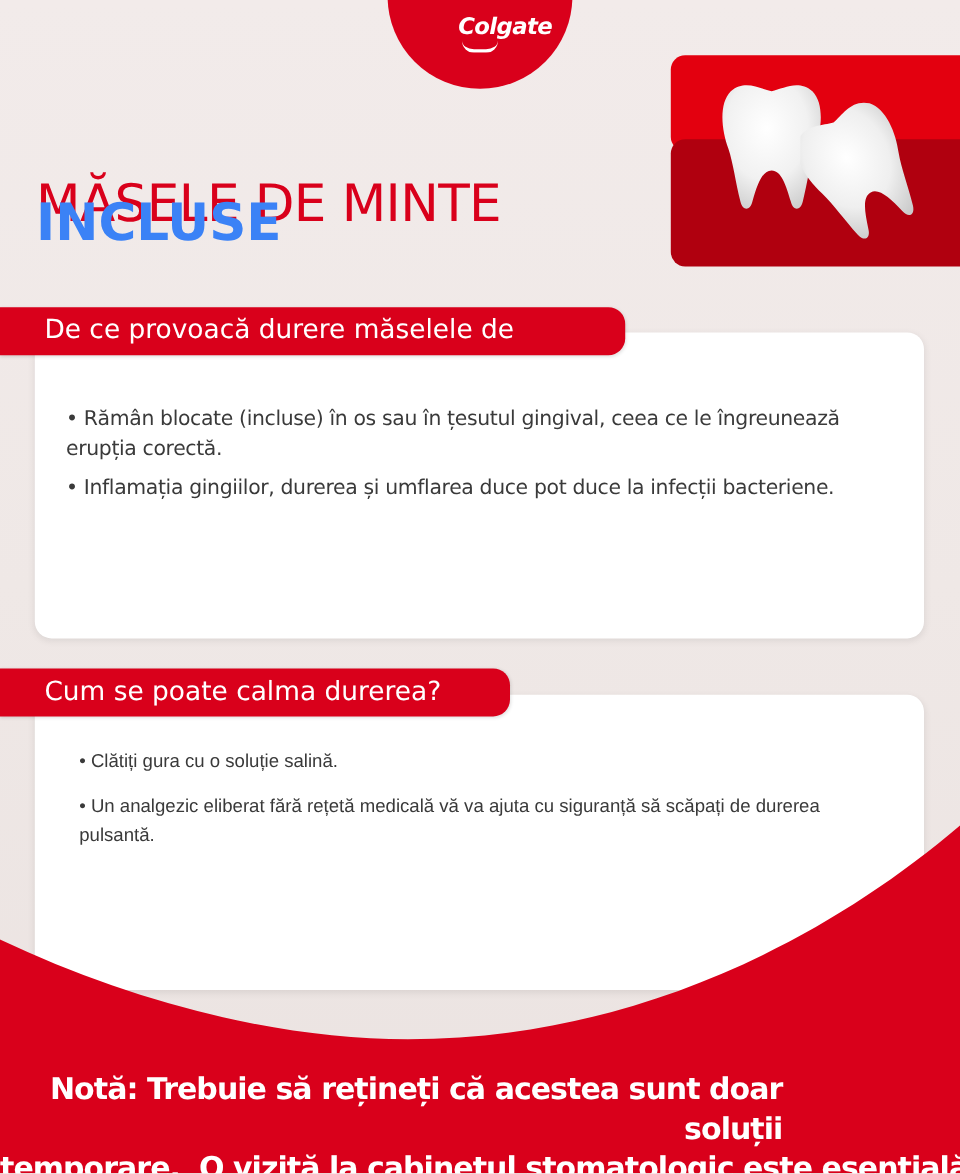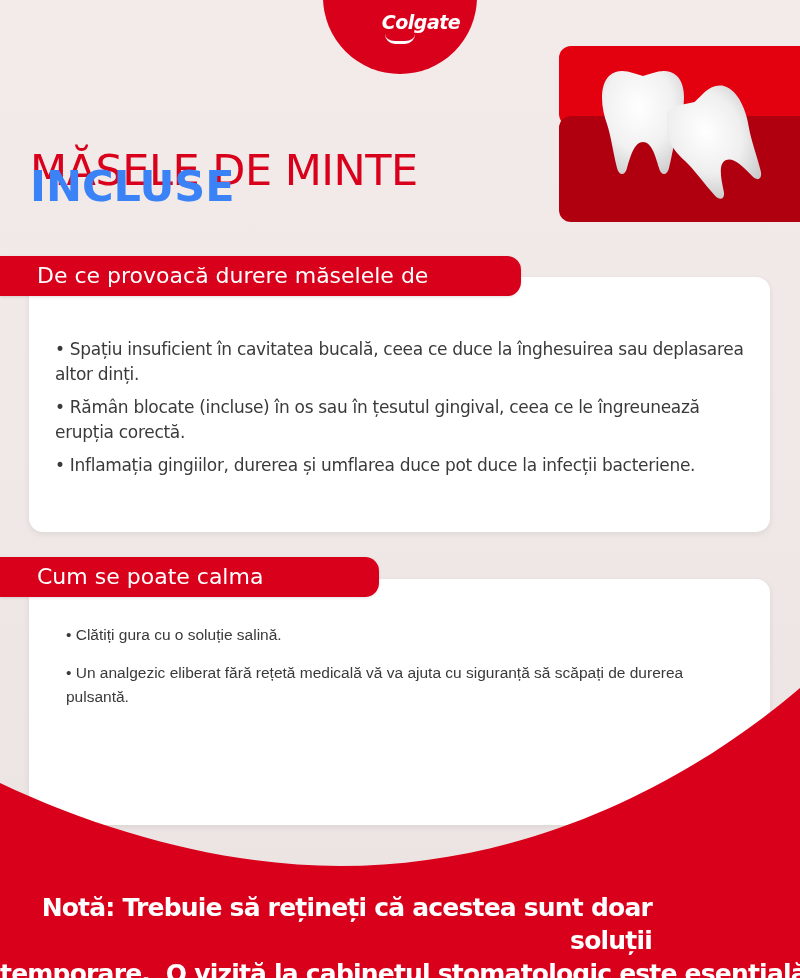--- a/index.html
+++ b/index.html
@@ -54,21 +54,21 @@
   .card-2 { top: 579px; height: 246px; }
   .pill {
     position: absolute; left: 0; height: 40px;
     background: #d9001b; border-radius: 0 14px 14px 0;
     color: #fff; font-size: 22px; line-height: 40px;
     padding-left: 37px; padding-right: 22px;
     font-family: "DejaVu Sans", sans-serif; z-index: 3;
     box-shadow: 0 1px 3px rgba(0,0,0,0.12);
   }
   .pill-1 { top: 256px; width: 521px; }
-  .pill-2 { top: 557px; width: 379px; }
+  .pill-2 { top: 557px; width: 425px; }
   .list-1 {
     position: absolute; left: 55px; top: 337px; width: 690px;
     color: #3a3a3a; font-size: 17px; line-height: 25px;
     font-family: "DejaVu Sans", sans-serif; letter-spacing: -0.3px;
   }
   .list-1 .item { margin-bottom: 8px; }
   .list-2 {
     position: absolute; left: 66px; top: 623px; width: 680px;
     color: #3a3a3a; font-size: 15.5px; line-height: 24px;
     font-family: "Liberation Sans", sans-serif;
@@ -115,21 +115,20 @@
     </defs>
     <g transform="rotate(-28 50 60)">
       <path d="M14 16 C26 6 38 14 48 16 C58 14 70 6 82 16 C92 26 90 48 84 64 C80 76 78 92 74 108 C72 116 66 116 64 108 C60 94 56 82 48 82 C40 82 36 94 32 108 C30 116 24 116 22 108 C18 92 16 76 12 64 C6 48 4 26 14 16 Z" fill="url(#tg2)"></path>
     </g>
   </svg>
 </div>
 
 <div class="card card-1"></div>
 <div class="pill pill-1">De ce provoacă durere măselele de minte?</div>
 <div class="list-1">
-  <p class="item">• Spațiu insuficient în cavitatea bucală, ceea ce duce la înghesuirea sau deplasarea altor dinți.</p>
   <p class="item">• Rămân blocate (incluse) în os sau în țesutul gingival, ceea ce le îngreunează erupția corectă.</p>
   <p class="item">• Inflamația gingiilor, durerea și umflarea duce pot duce la infecții bacteriene.</p>
 </div>
 
 <div class="card card-2"></div>
 <div class="pill pill-2">Cum se poate calma durerea?</div>
 <div class="list-2">
   <p class="item">• Clătiți gura cu o soluție salină.</p>
   <p class="item">• Un analgezic eliberat fără rețetă medicală vă va ajuta cu siguranță să scăpați de durerea pulsantă.</p>
 </div>

